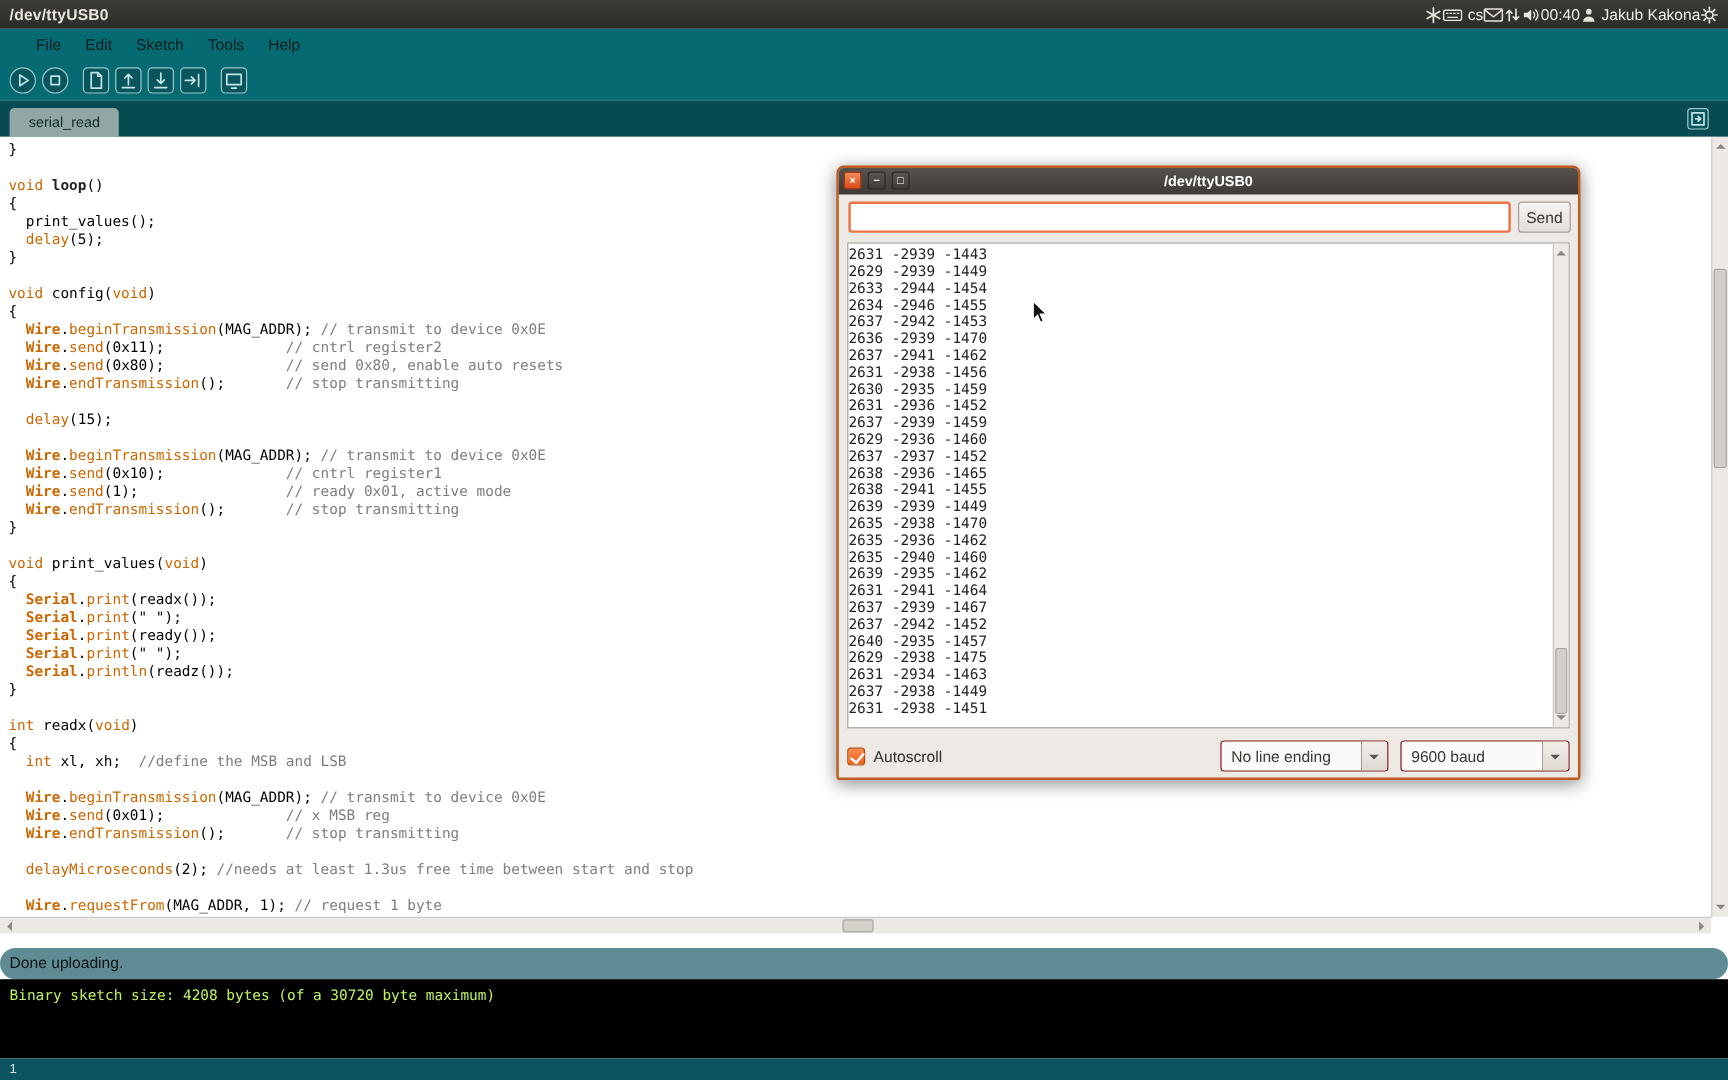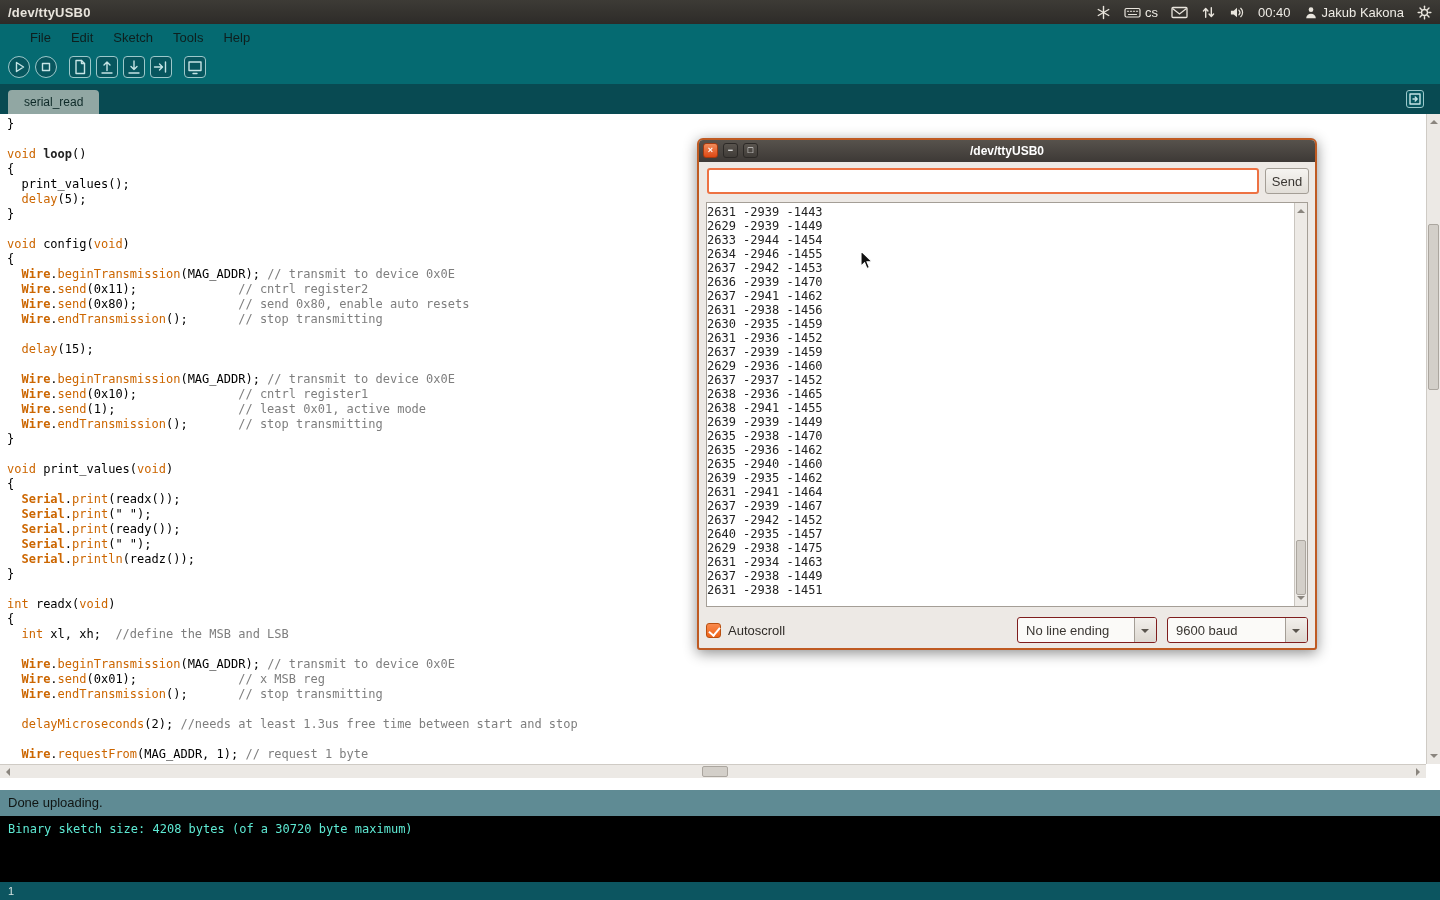--- a/index.html
+++ b/index.html
@@ -5,21 +5,21 @@
   * { margin:0; padding:0; box-sizing:border-box; }
   html,body { width:1440px; height:900px; overflow:hidden; }
   body { font-family:"Liberation Sans", sans-serif; background:#fff; position:relative; }
   .screen { position:absolute; inset:0; width:1440px; height:900px; background:#fff; }
 
   
   .top-panel { position:absolute; left:0; top:0; width:1440px; height:24px;
     background:linear-gradient(#3d3b36,#2d2b28); color:#e9e5dd; display:flex; align-items:center;
     padding:0 8px; font-size:13px; }
   .tp-title { font-weight:bold; letter-spacing:.2px; }
-  .tp-right { margin-left:auto; display:flex; align-items:center; gap:13px; }
+  .tp-right { margin-left:auto; display:flex; align-items:center; }
   .tp-group { display:flex; align-items:center; gap:4px; }
   .tp-right svg { display:block; }
   .tp-text { font-size:13px; color:#efece6; }
 
   
   .menubar { position:absolute; top:24px; left:0; width:1440px; height:26px; background:#056A71;
     display:flex; align-items:center; padding-left:20px; }
   .menu-item { color:#0e1f1e; font-size:13px; padding:0 10px; height:100%; display:flex; align-items:center; cursor:default; }
 
   .toolbar { position:absolute; top:50px; left:0; width:1440px; height:34px; background:#056A71;
@@ -60,23 +60,23 @@
   .arr { position:absolute; width:0; height:0; border:4px solid transparent; }
   .arr.up   { border-bottom-color:#8a857e; left:3px; top:2px; }
   .arr.down { border-top-color:#8a857e; left:3px; bottom:2px; }
   .arr.left  { border-right-color:#8a857e; left:2px; top:3px; }
   .arr.right { border-left-color:#8a857e; right:2px; top:3px; }
 
   .gap-strip { position:absolute; top:778px; left:0; width:1440px; height:12px; background:#fff; }
 
   
   .status-bar { position:absolute; top:790px; left:0; width:1440px; height:26px; background:#5F8B94;
-    color:#101513; font-size:13px; line-height:26px; padding-left:8px; }
+    color:#101513; font-size:13px; line-height:26px; padding-left:8px;border-radius:13px; }
   .console { position:absolute; top:816px; left:0; width:1440px; height:66px; background:#000;
-    color:#5eead4; font-family:"DejaVu Sans Mono", monospace; font-size:12px; padding:6px 8px; }
+    color:#bef264; font-family:"DejaVu Sans Mono", monospace; font-size:12px; padding:6px 8px; }
   .bottom-strip { position:absolute; top:882px; left:0; width:1440px; height:18px; background:#0C5560;
     color:#D7E4E2; font-size:11px; line-height:18px; padding-left:8px; }
 
   
   .sm-window { position:absolute; left:697px; top:138px; width:620px; height:512px;
     border:2px solid #BF5A22; border-radius:6px 6px 3px 3px; background:#EDE9E5;
     box-shadow:0 3px 14px rgba(0,0,0,.45); }
   .sm-titlebar { position:relative; height:22px; background:linear-gradient(#57524c,#3d3936);
     border-radius:4px 4px 0 0; display:flex; align-items:center; justify-content:center; }
   .sm-title { color:#fff; font-size:12px; font-weight:bold; }
@@ -261,21 +261,21 @@
       <div class="code-line"><span>{</span></div>
       <div class="code-line"><span>  </span><span class="Fn">Wire</span><span>.</span><span class="fn">beginTransmission</span><span>(MAG_ADDR); </span><span class="cm">// transmit to device 0x0E</span></div>
       <div class="code-line"><span>  </span><span class="Fn">Wire</span><span>.</span><span class="fn">send</span><span>(0x11);              </span><span class="cm">// cntrl register2</span></div>
       <div class="code-line"><span>  </span><span class="Fn">Wire</span><span>.</span><span class="fn">send</span><span>(0x80);              </span><span class="cm">// send 0x80, enable auto resets</span></div>
       <div class="code-line"><span>  </span><span class="Fn">Wire</span><span>.</span><span class="fn">endTransmission</span><span>();       </span><span class="cm">// stop transmitting</span></div>
       <div class="code-line">&nbsp;</div>
       <div class="code-line"><span>  </span><span class="fn">delay</span><span>(15);</span></div>
       <div class="code-line">&nbsp;</div>
       <div class="code-line"><span>  </span><span class="Fn">Wire</span><span>.</span><span class="fn">beginTransmission</span><span>(MAG_ADDR); </span><span class="cm">// transmit to device 0x0E</span></div>
       <div class="code-line"><span>  </span><span class="Fn">Wire</span><span>.</span><span class="fn">send</span><span>(0x10);              </span><span class="cm">// cntrl register1</span></div>
-      <div class="code-line"><span>  </span><span class="Fn">Wire</span><span>.</span><span class="fn">send</span><span>(1);                 </span><span class="cm">// least 0x01, active mode</span></div>
+      <div class="code-line"><span>  </span><span class="Fn">Wire</span><span>.</span><span class="fn">send</span><span>(1);                 </span><span class="cm">// ready 0x01, active mode</span></div>
       <div class="code-line"><span>  </span><span class="Fn">Wire</span><span>.</span><span class="fn">endTransmission</span><span>();       </span><span class="cm">// stop transmitting</span></div>
       <div class="code-line"><span>}</span></div>
       <div class="code-line">&nbsp;</div>
       <div class="code-line"><span class="kw">void </span><span>print_values(</span><span class="kw">void</span><span>)</span></div>
       <div class="code-line"><span>{</span></div>
       <div class="code-line"><span>  </span><span class="Fn">Serial</span><span>.</span><span class="fn">print</span><span>(readx());</span></div>
       <div class="code-line"><span>  </span><span class="Fn">Serial</span><span>.</span><span class="fn">print</span><span>(" ");</span></div>
       <div class="code-line"><span>  </span><span class="Fn">Serial</span><span>.</span><span class="fn">print</span><span>(ready());</span></div>
       <div class="code-line"><span>  </span><span class="Fn">Serial</span><span>.</span><span class="fn">print</span><span>(" ");</span></div>
       <div class="code-line"><span>  </span><span class="Fn">Serial</span><span>.</span><span class="fn">println</span><span>(readz());</span></div>

